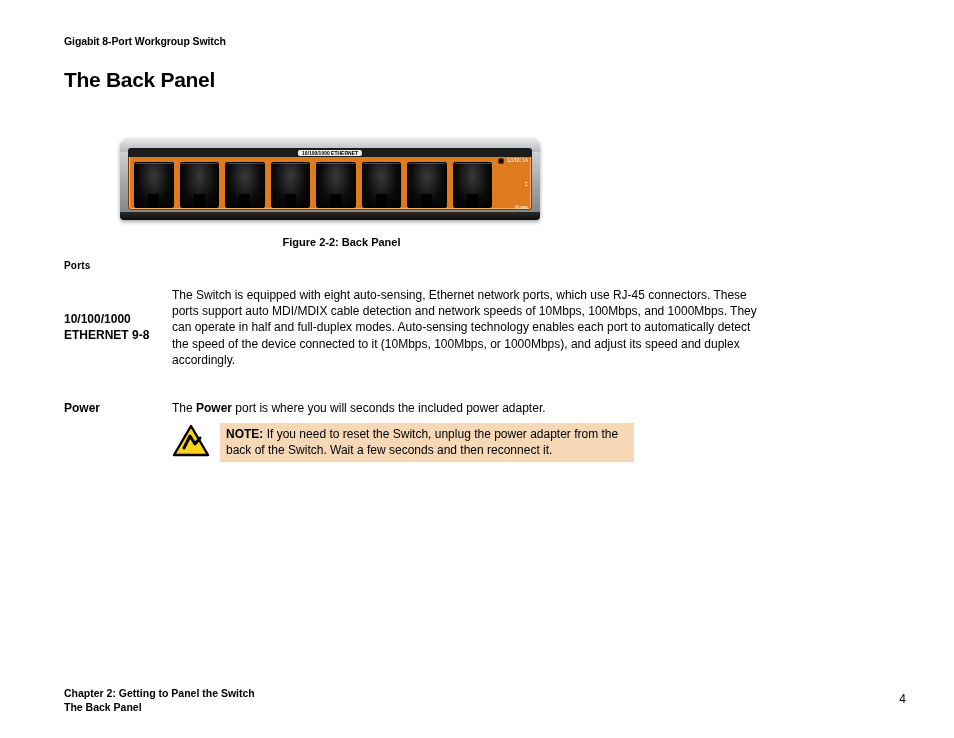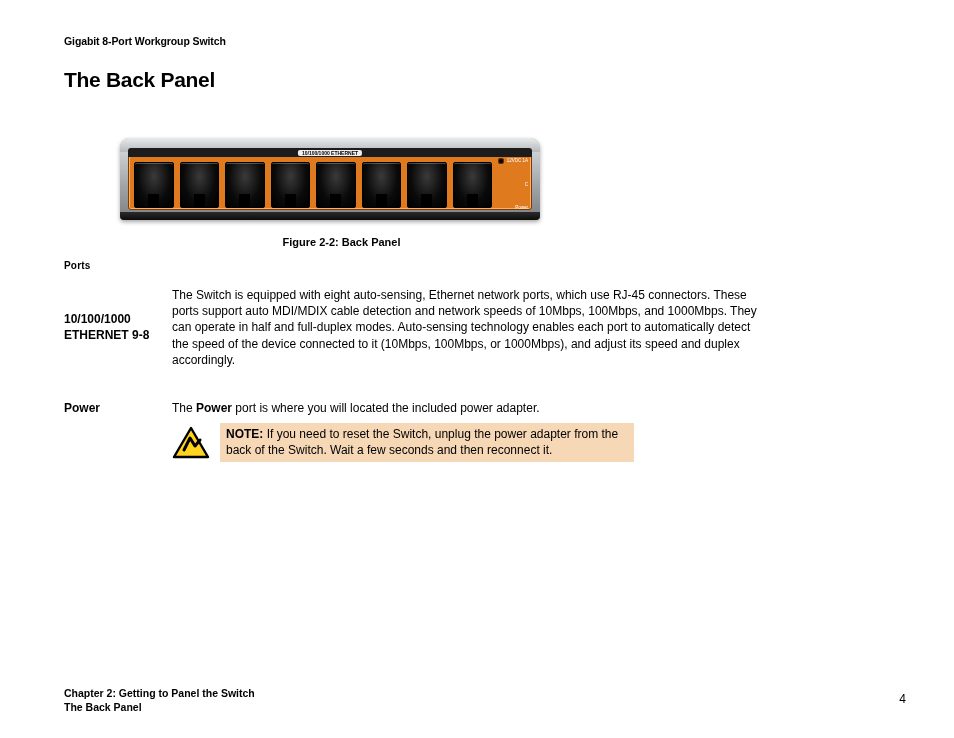--- a/index.html
+++ b/index.html
@@ -182,21 +182,21 @@
     font-weight: 700;
     flex-shrink: 0;
   }
   .row2 .text { flex: 1; }
 
   .note-wrap {
     position: absolute;
     left: 172px;
     top: 423px;
     display: flex;
-    align-items: center;
+    align-items: flex-start;
     gap: 10px;
   }
   .note-wrap svg { flex-shrink: 0; margin-top: 1px; }
   .note {
     background: #f6d8b7;
     padding: 4px 6px 4px 6px;
     font-size: 12px;
     line-height: 1.3;
     max-width: 402px;
   }
@@ -267,21 +267,21 @@
     <div class="label">
       <div class="l1">10/100/1000</div>
       <div class="l2">ETHERNET 9-8</div>
     </div>
     <div class="text">The Switch is equipped with eight auto-sensing, Ethernet network ports, which use RJ-45 connectors. These ports support auto MDI/MDIX cable detection and network speeds of 10Mbps, 100Mbps, and 1000Mbps. They can operate in half and full-duplex modes. Auto-sensing technology enables each port to automatically detect the speed of the device connected to it (10Mbps, 100Mbps, or 1000Mbps), and adjust its speed and duplex accordingly.</div>
   </div>
 
   <div class="row2">
     <div class="label">Power</div>
     <div class="text">
-      <span>The </span><b>Power</b><span> port is where you will located the included power adapter.</span>
+      <span>The </span><b>Power</b><span> port is where you will seconds the included power adapter.</span>
     </div>
   </div>
 
   <div class="note-wrap">
     <svg width="38" height="34" viewBox="0 0 38 34">
       <polygon points="19,2 36,31 2,31" fill="#ffd21f" stroke="#000" stroke-width="2.4" stroke-linejoin="round"></polygon>
       <path d="M12 24 L18 12 L23 20 L28 14" fill="none" stroke="#000" stroke-width="3" stroke-linecap="round" stroke-linejoin="round"></path>
     </svg>
     <div class="note">
       <span class="nlead">NOTE: </span><span>If you need to reset the Switch, unplug the power adapter from the back of the Switch. Wait a few seconds and then reconnect it.</span>

